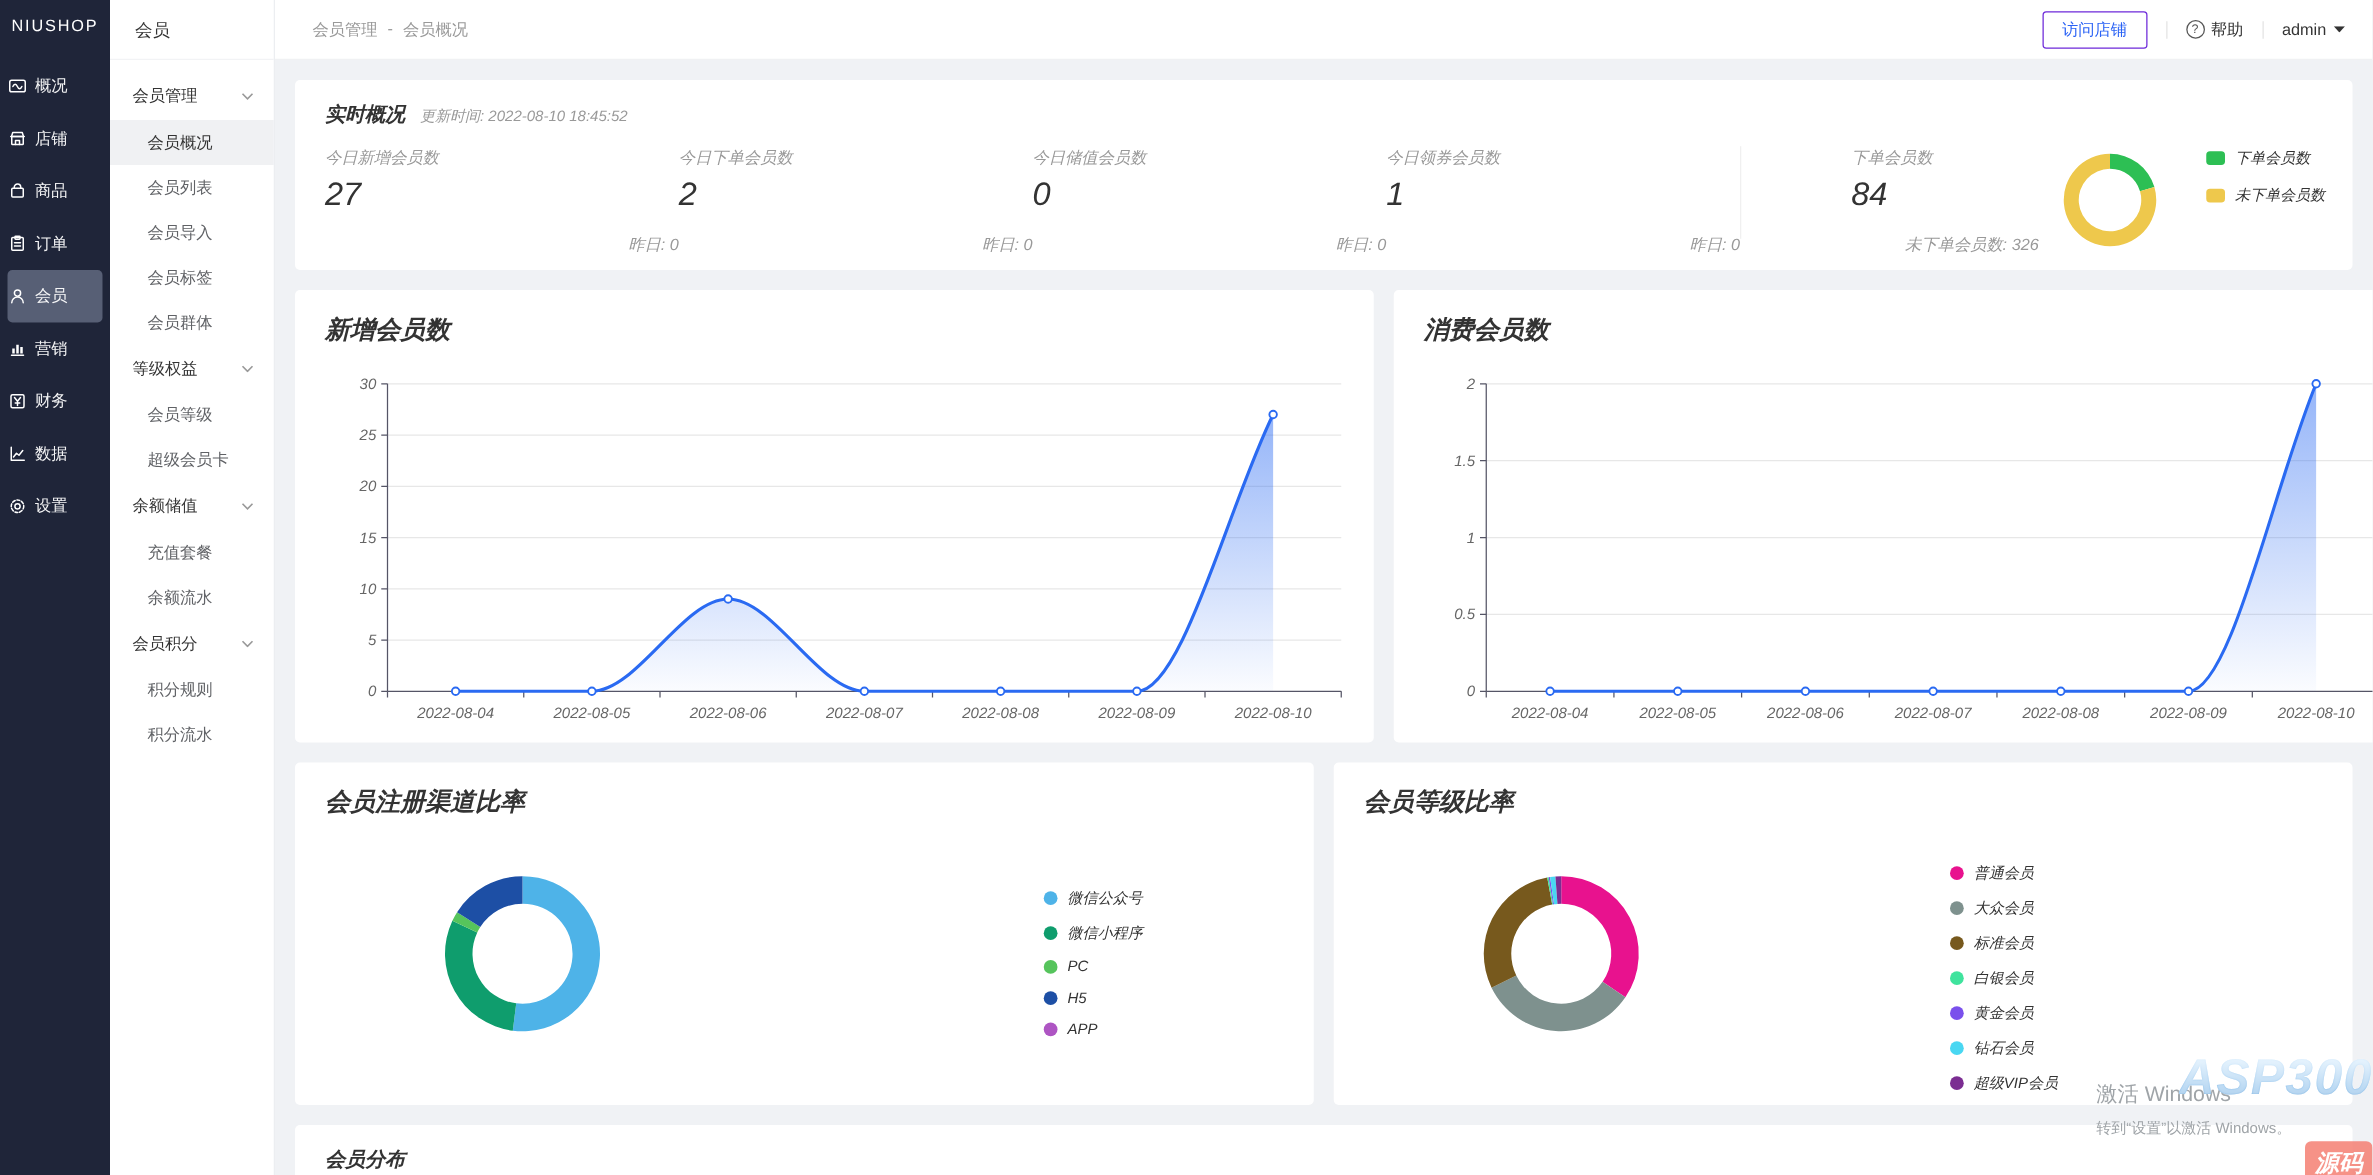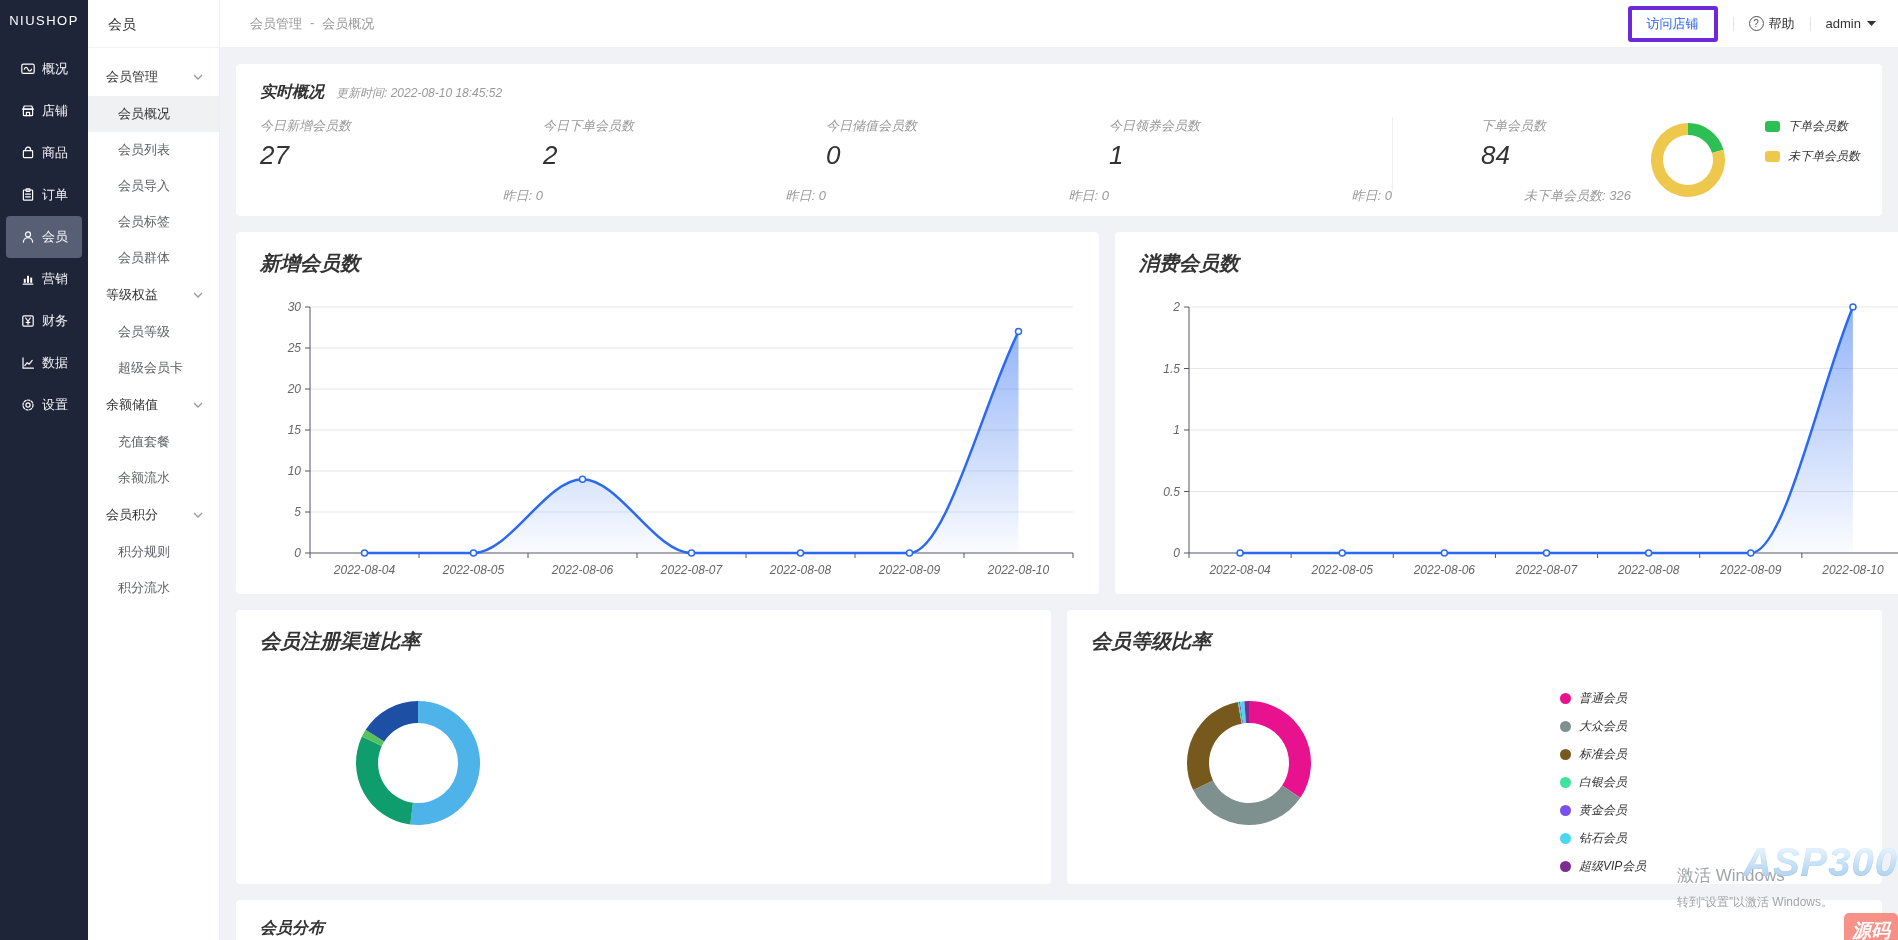--- a/index.html
+++ b/index.html
@@ -3,38 +3,38 @@
 <meta charset="utf-8">
 <style>
   * { box-sizing: border-box; margin: 0; padding: 0; }
   html,body { width:1898px; height:940px; overflow:hidden; }
   body { font-family:"Liberation Sans","DejaVu Sans",sans-serif; background:#f0f2f5; position:relative; }
 
   
   .sidebar { position:absolute; left:0; top:0; width:88px; height:940px; background:#1f2539; z-index:30; }
   .logo { color:#fff; text-align:center; padding-top:13px; font-size:13px; letter-spacing:1.5px; }
   .pnav { margin-top:20px; }
-  .pnav-item { height:42px; margin:0 6px; border-radius:4px; display:flex; align-items:center; justify-content:center; gap:6px; color:rgba(255,255,255,.95); font-size:13px; cursor:pointer; }
+  .pnav-item { height:42px; margin:0 6px; border-radius:4px; display:flex; align-items:center; justify-content:flex-start; gap:6px; color:rgba(255,255,255,.95); font-size:13px; cursor:pointer; }
   .pnav-item.active { background:#575f75; }
   .pnav-item .icn { width:16px; height:16px; display:inline-flex; }
 
   
   .subbar { position:absolute; left:88px; top:0; width:132px; height:940px; background:#fff; border-right:1px solid #eceef1; z-index:20; }
   .subbar-title { height:48px; line-height:48px; padding-left:20px; font-size:14px; color:#333; border-bottom:1px solid #f2f3f5; }
   .snav { padding-top:10px; }
   .snav-group-hd { height:38px; display:flex; align-items:center; justify-content:space-between; padding:0 16px 0 18px; font-size:13px; color:#333; cursor:pointer; }
   .snav-item { height:36px; line-height:36px; padding-left:30px; font-size:13px; color:#606266; cursor:pointer; }
   .snav-item.active { background:#f0f1f3; color:#333; }
 
   
   .header { position:absolute; left:220px; top:0; width:1678px; height:48px; background:#fff; border-bottom:1px solid #f0f1f3; display:flex; align-items:center; z-index:10; }
   .breadcrumb { margin-left:30px; font-size:13px; color:#999; display:flex; gap:8px; }
   .breadcrumb span { cursor:pointer; }
   .header-right { margin-left:auto; margin-right:22px; display:flex; align-items:center; gap:15px; }
-  .visit-btn { border:4px solid #6d28d9; color:#2b63f5; background:#fff; font-size:13px; border-radius:3px; padding:5px 15px; cursor:pointer; font-family:inherit; }
+  .visit-btn { border:1px solid #6d28d9; color:#2b63f5; background:#fff; font-size:13px; border-radius:3px; padding:5px 15px; cursor:pointer; font-family:inherit; }
   .hdr-div { width:1px; height:14px; background:#e3e3e3; }
   .help { display:flex; align-items:center; gap:5px; font-size:13px; color:#333; cursor:pointer; }
   .help-circ { width:15px; height:15px; border:1px solid #555; border-radius:50%; color:#555; font-size:10px; display:flex; align-items:center; justify-content:center; }
   .user { display:flex; align-items:center; gap:6px; font-size:13px; color:#333; cursor:pointer; }
 
   
   .content { position:absolute; left:220px; top:48px; width:1678px; height:892px; padding:16px; overflow:hidden;font-style:italic; }
   .panel { background:#fff; border-radius:4px; }
 
   .panel-realtime { height:152px; position:relative; margin-bottom:16px; }
@@ -407,20 +407,42 @@
 
   <div class="donuts-row">
     <div class="panel donut-panel">
       <div class="chart-title">会员注册渠道比率</div>
       <div class="donut-svg"><svg width="160" height="160">
             <path d="M80.00 18.00 A62 62 0 1 1 72.23 141.51 L74.99 119.68 A40 40 0 1 0 80.00 40.00 Z" fill="#4eb3e8"></path>
             <path d="M72.23 141.51 A62 62 0 0 1 23.90 53.60 L43.81 62.97 A40 40 0 0 0 74.99 119.68 Z" fill="#0f9d6d"></path>
             <path d="M23.90 53.60 A62 62 0 0 1 27.65 46.78 L46.23 58.57 A40 40 0 0 0 43.81 62.97 Z" fill="#56c45c"></path>
             <path d="M27.65 46.78 A62 62 0 0 1 80.00 18.00 L80.00 40.00 A40 40 0 0 0 46.23 58.57 Z" fill="#1d4fa5"></path>
           </svg></div>
+      <div class="donut-legend">
+          <div class="legend-row">
+            <span class="legend-dot" style="background:#4eb3e8"></span>
+            <span class="legend-label">微信公众号</span>
+          </div>
+          <div class="legend-row">
+            <span class="legend-dot" style="background:#0f9d6d"></span>
+            <span class="legend-label">微信小程序</span>
+          </div>
+          <div class="legend-row">
+            <span class="legend-dot" style="background:#56c45c"></span>
+            <span class="legend-label">PC</span>
+          </div>
+          <div class="legend-row">
+            <span class="legend-dot" style="background:#1d4fa5"></span>
+            <span class="legend-label">H5</span>
+          </div>
+          <div class="legend-row">
+            <span class="legend-dot" style="background:#ae55c3"></span>
+            <span class="legend-label">APP</span>
+          </div>
+        </div>
     </div>
     <div class="panel donut-panel">
       <div class="chart-title">会员等级比率</div>
       <div class="donut-svg"><svg width="160" height="160">
             <path d="M80.00 18.00 A62 62 0 0 1 131.28 114.85 L113.08 102.48 A40 40 0 0 0 80.00 40.00 Z" fill="#e8128e"></path>
             <path d="M131.28 114.85 A62 62 0 0 1 24.24 107.10 L44.02 97.48 A40 40 0 0 0 113.08 102.48 Z" fill="#7e918e"></path>
             <path d="M24.24 107.10 A62 62 0 0 1 68.77 19.03 L72.75 40.66 A40 40 0 0 0 44.02 97.48 Z" fill="#77591d"></path>
             <path d="M68.77 19.03 A62 62 0 0 1 69.92 18.83 L73.49 40.53 A40 40 0 0 0 72.75 40.66 Z" fill="#3fe39d"></path>
             <path d="M69.92 18.83 A62 62 0 0 1 71.07 18.65 L74.24 40.42 A40 40 0 0 0 73.49 40.53 Z" fill="#7a50ec"></path>
             <path d="M71.07 18.65 A62 62 0 0 1 75.33 18.18 L76.99 40.11 A40 40 0 0 0 74.24 40.42 Z" fill="#49d7f2"></path>

